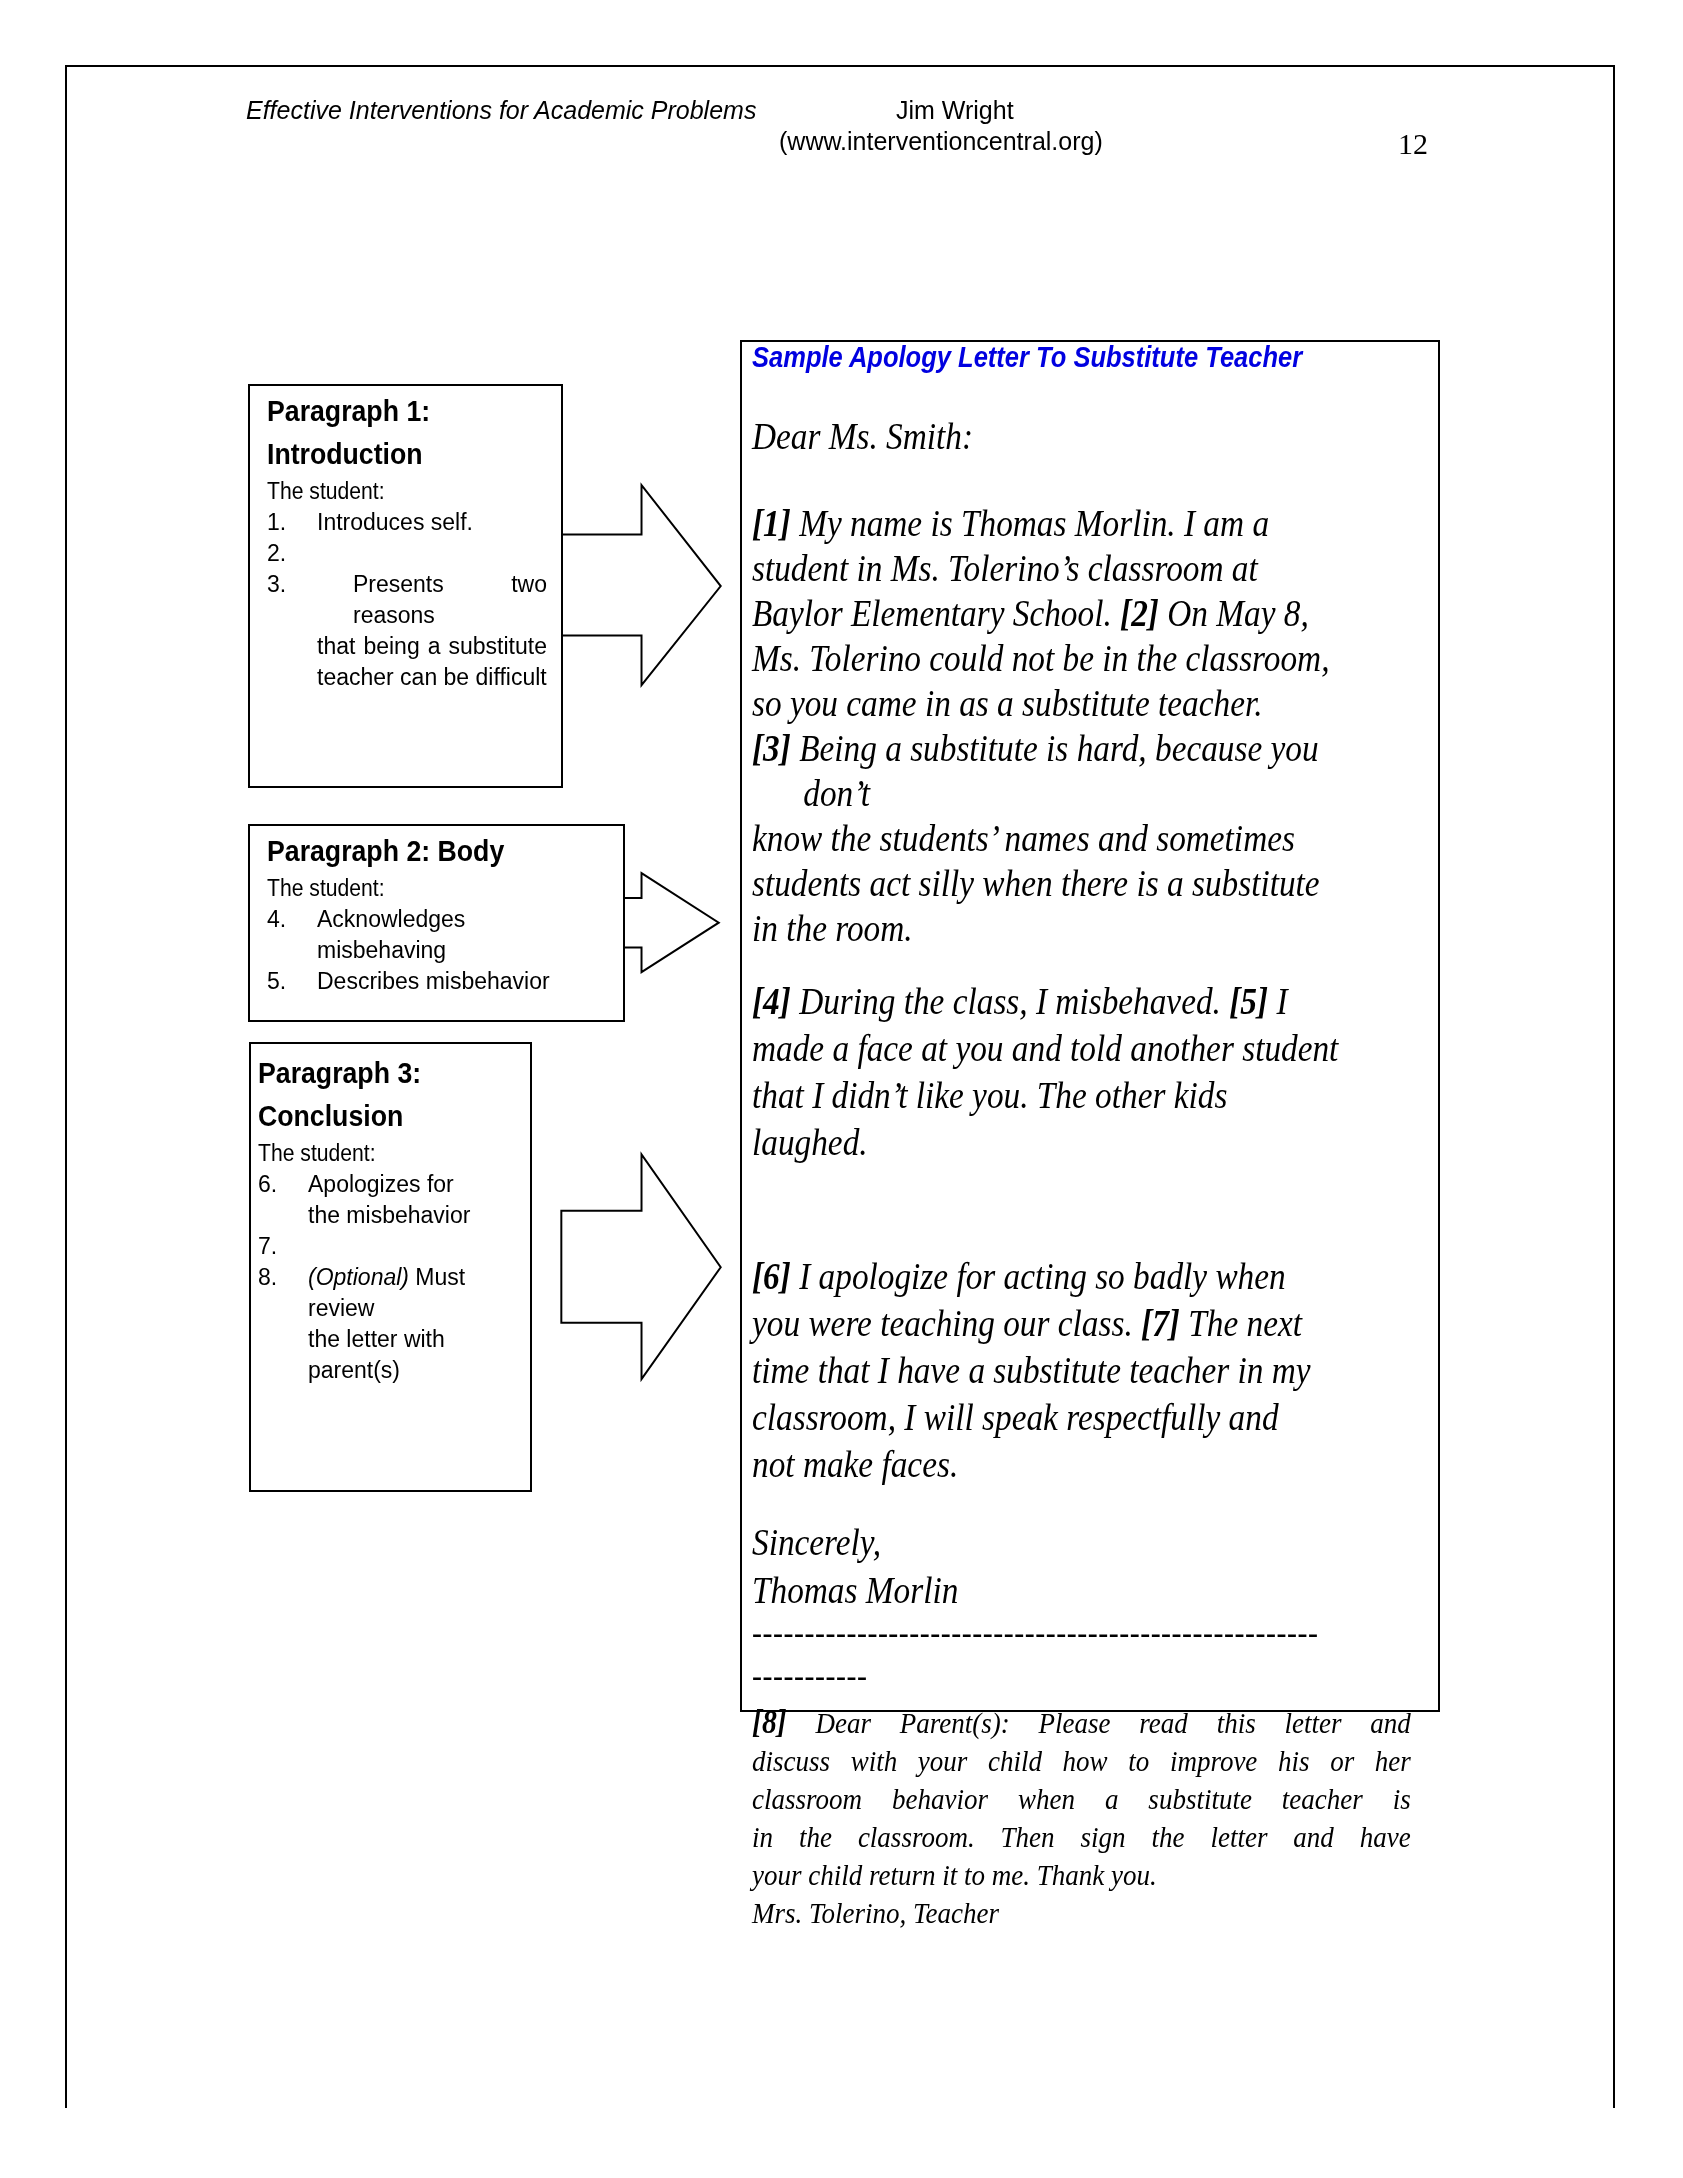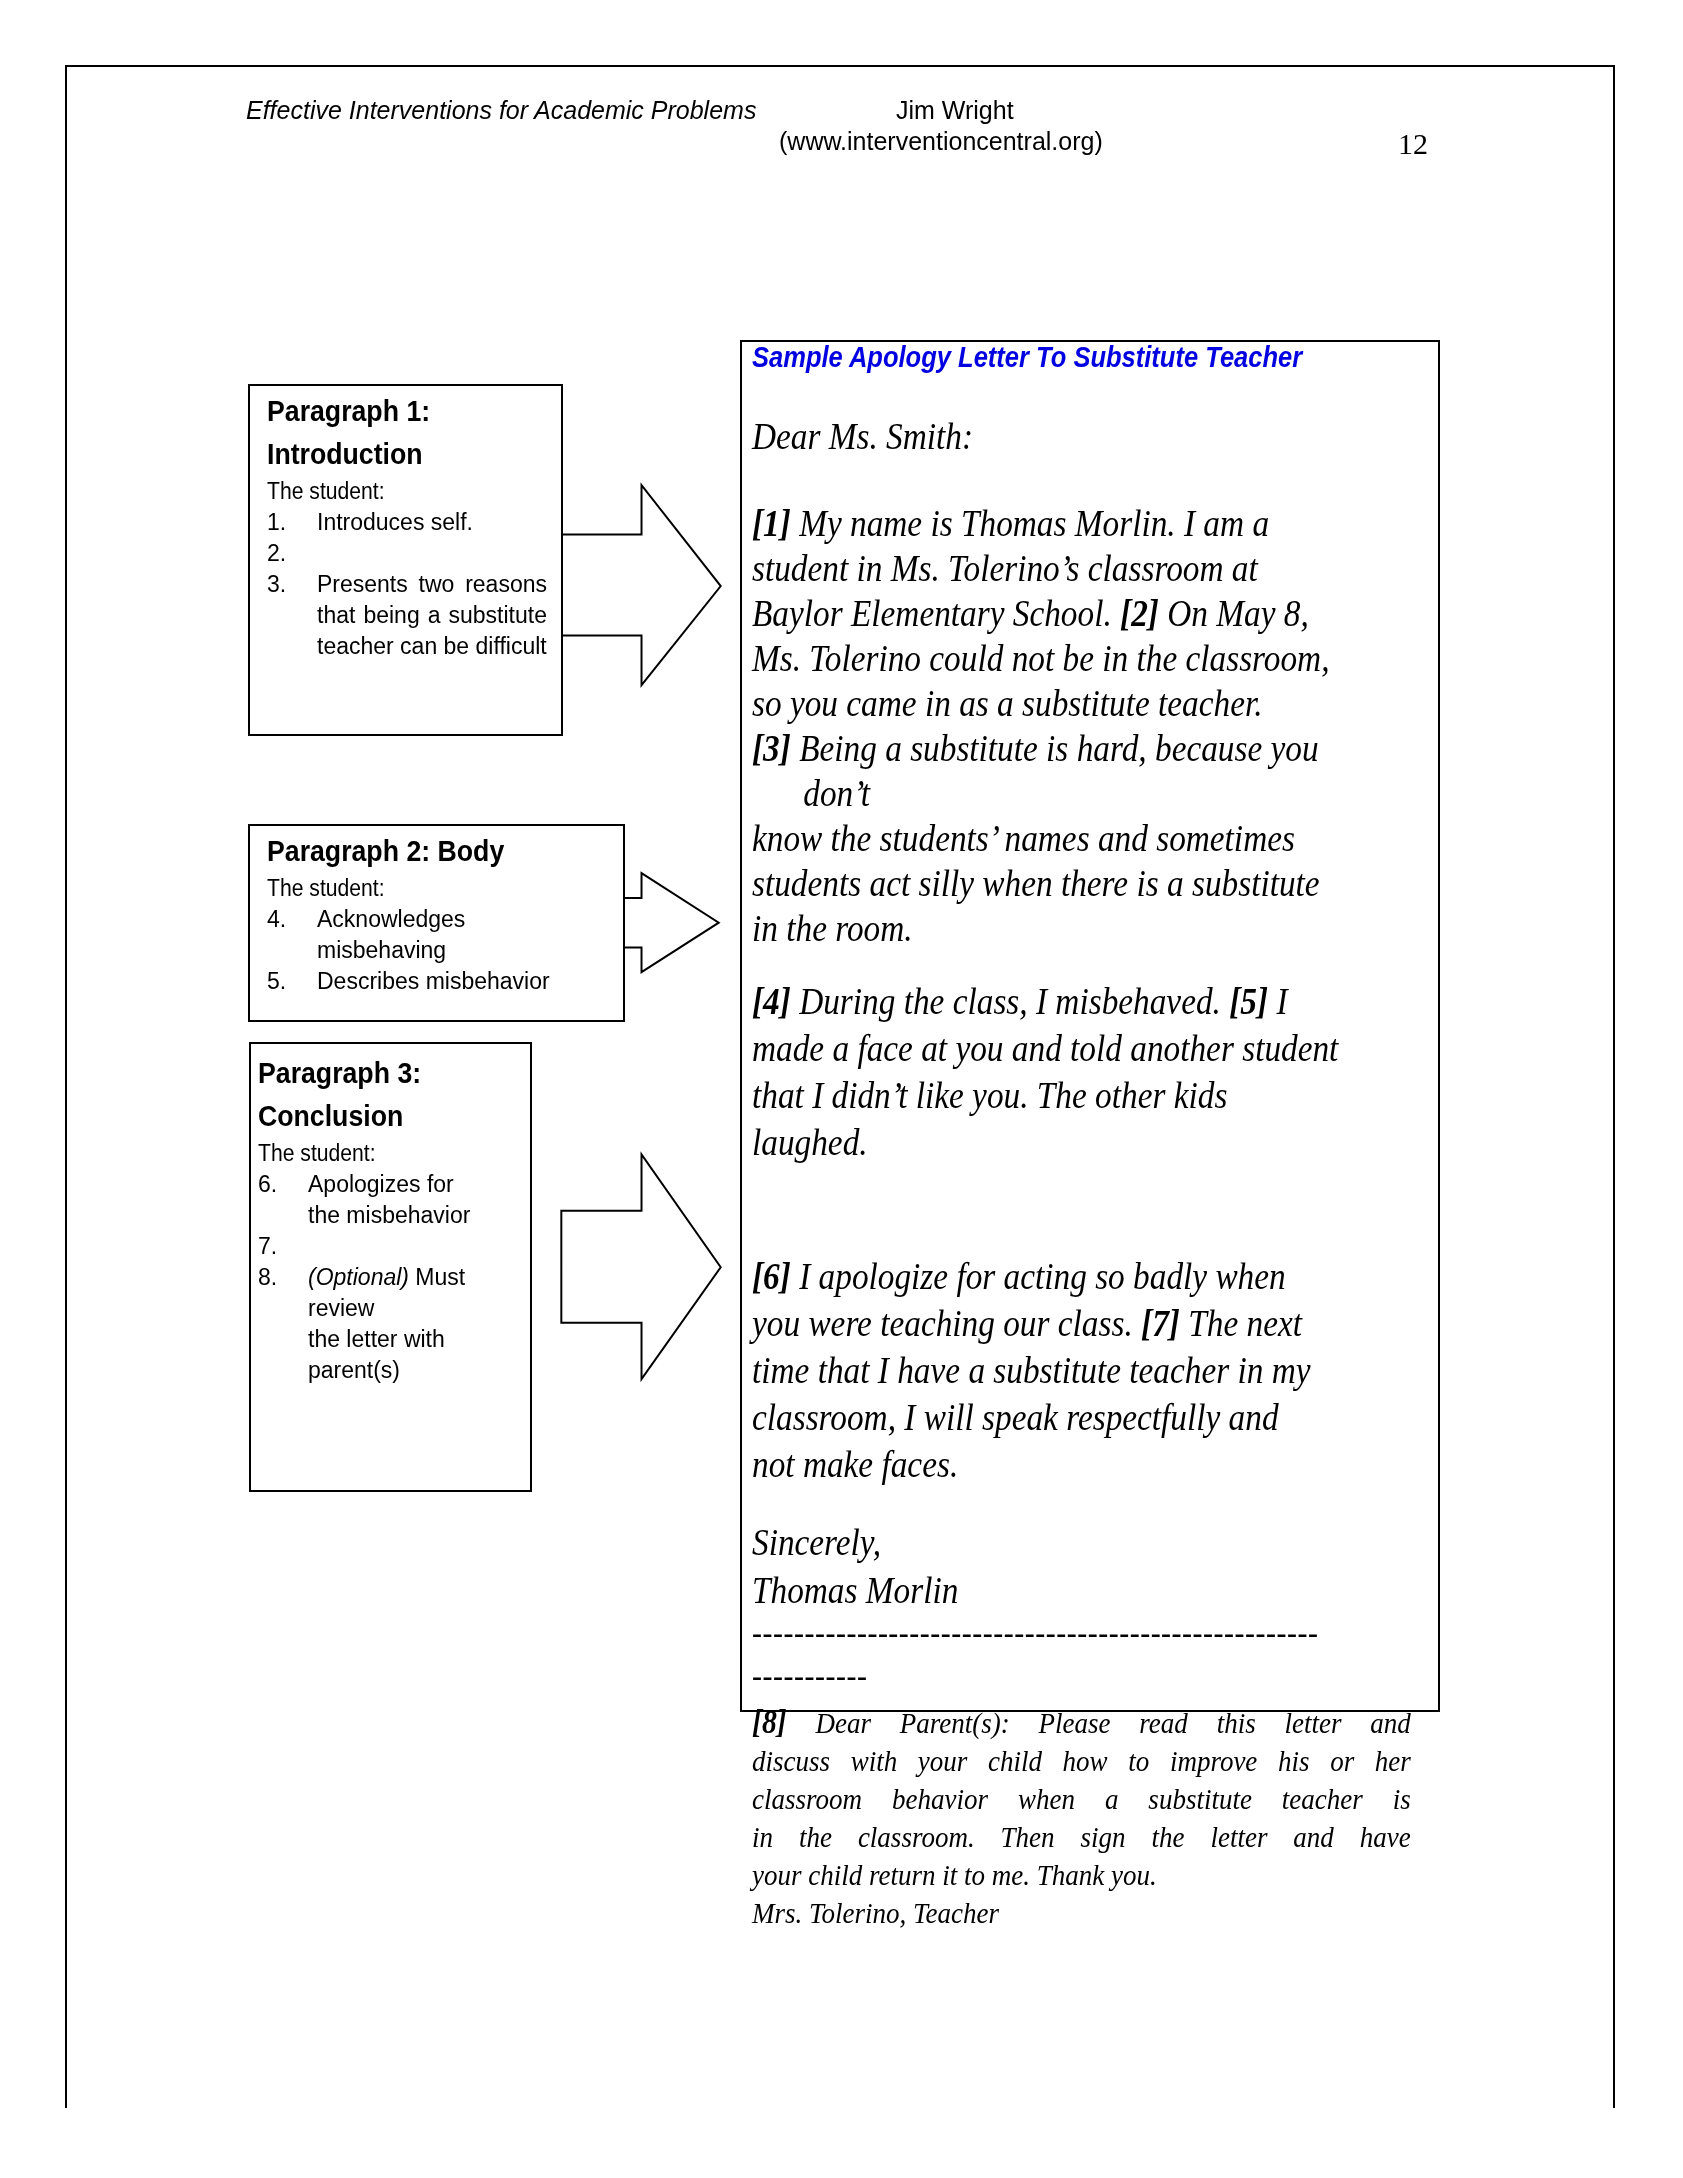--- a/index.html
+++ b/index.html
@@ -63,36 +63,36 @@
 <div class="abs hdr" style="left:896px; top:95px;">Jim Wright</div>
 <div class="abs hdr" style="left:779px; top:126px;">(www.interventioncentral.org)</div>
 <div class="abs pagenum" style="left:1398px; top:127px;">12</div>
 
 <svg class="arrows" width="1683" height="2178" viewBox="0 0 1700 2200">
   <polygon points="566,540 648,540 648,490 728,592 648,692 648,642 566,642" fill="#fff" stroke="#000" stroke-width="2"></polygon>
   <polygon points="566,907 648,907 648,882 726,932 648,982 648,957 566,957" fill="#fff" stroke="#000" stroke-width="2"></polygon>
   <polygon points="567,1223 648,1223 648,1166 728,1280 648,1393 648,1336 567,1336" fill="#fff" stroke="#000" stroke-width="2"></polygon>
 </svg>
 
-<div class="box" style="left:248px; top:384px; width:315px; height:352px; padding:4px 14px 0 17px;">
+<div class="box" style="left:248px; top:384px; width:315px; height:404px; padding:4px 14px 0 17px;">
   <div class="title">Paragraph 1:</div>
   <div class="title">Introduction</div>
   <div class="lead">The student:</div>
   <ol>
     <li>
       <span class="num">1.</span>
       <span class="txt"><span>Introduces self.</span></span>
     </li>
     <li>
       <span class="num">2.</span>
     </li>
     <li>
       <span class="num">3.</span>
       <span class="txt" style="text-align-last:justify;">
-        <div style="text-align:justify;text-align-last:justify;">Presents two reasons</div>
+        <div style="text-align:justify;text-align-last:justify;margin-left:36px;">Presents two reasons</div>
         <div style="text-align:justify;text-align-last:justify;">that being a substitute</div>
         <div style="text-align-last:left;">teacher can be difficult</div>
       </span>
     </li>
   </ol>
 </div>
 
 <div class="box" style="left:248px; top:824px; width:377px; height:198px; padding:4px 14px 0 17px;">
   <div class="title">Paragraph 2: Body</div>
   <div class="lead">The student:</div>

